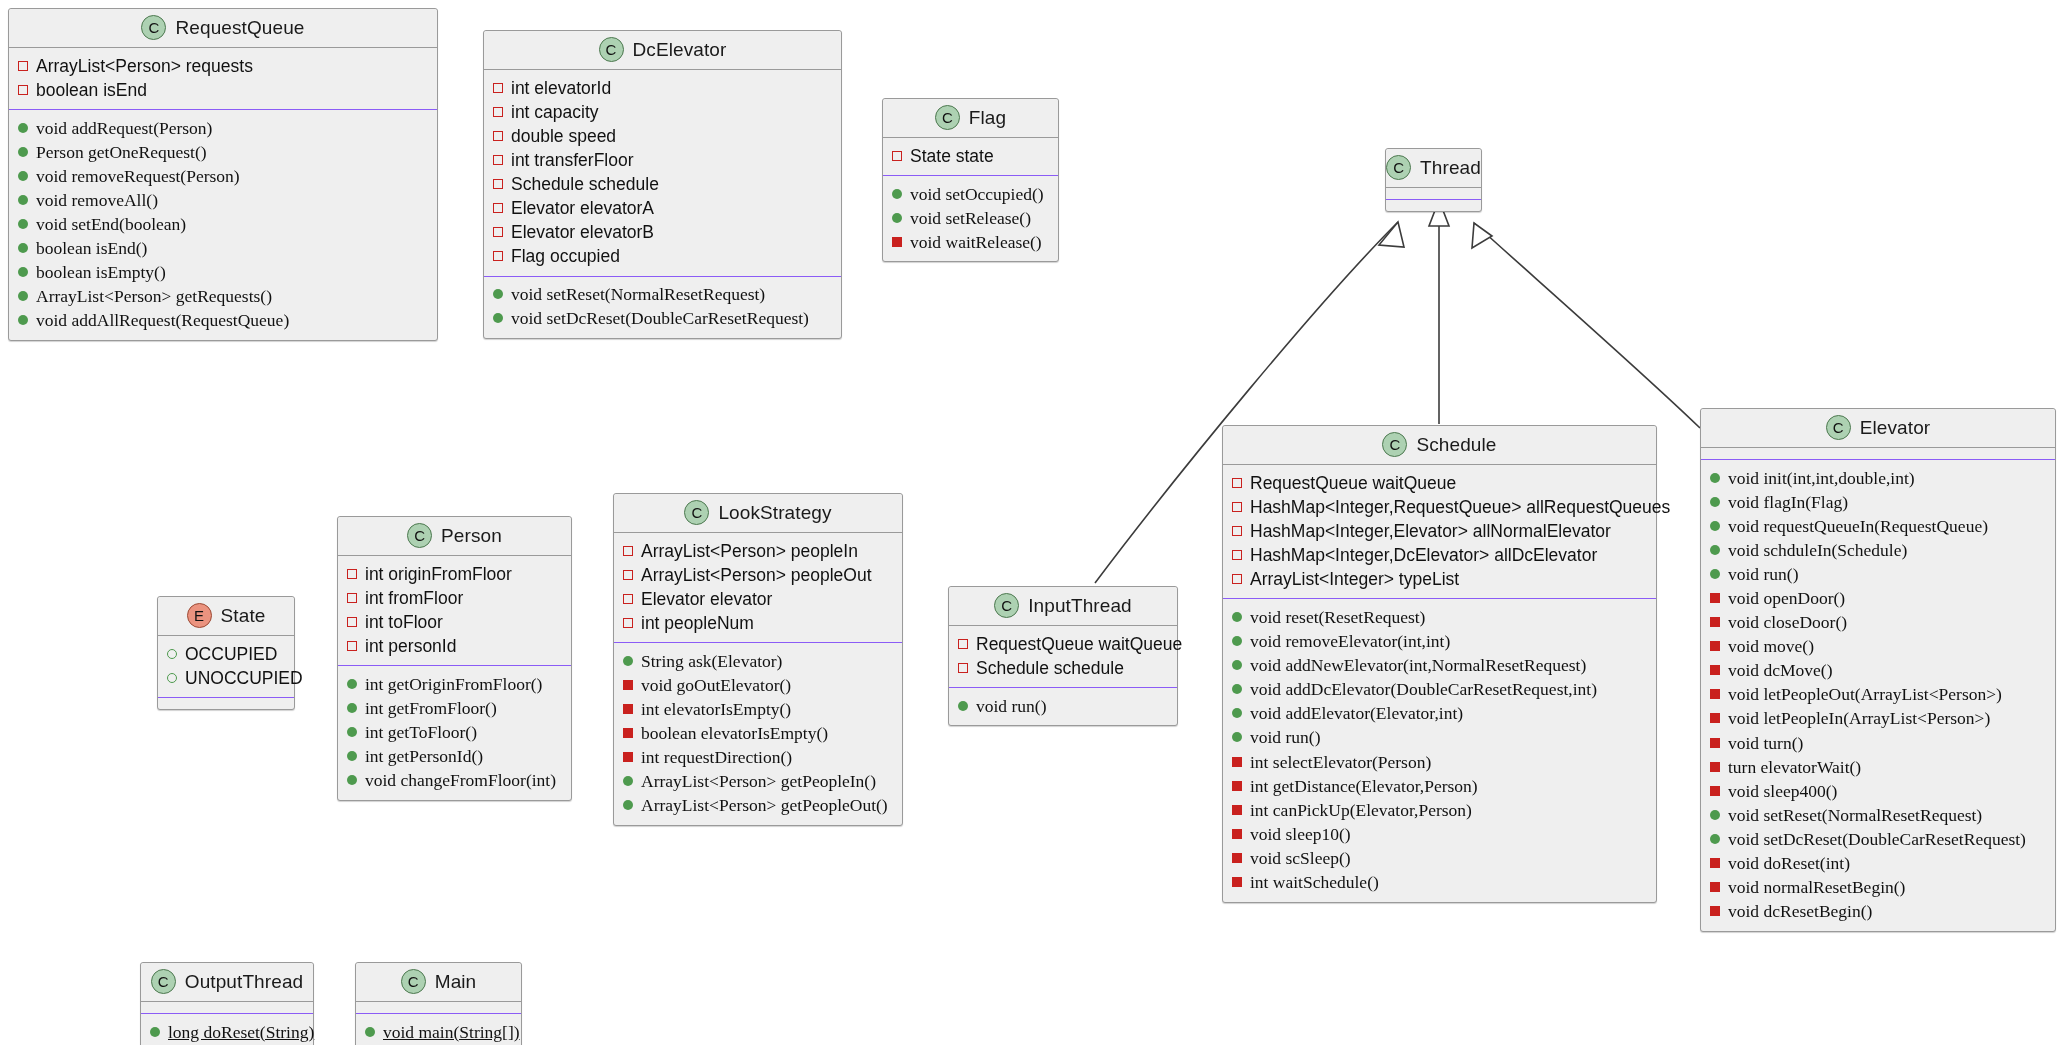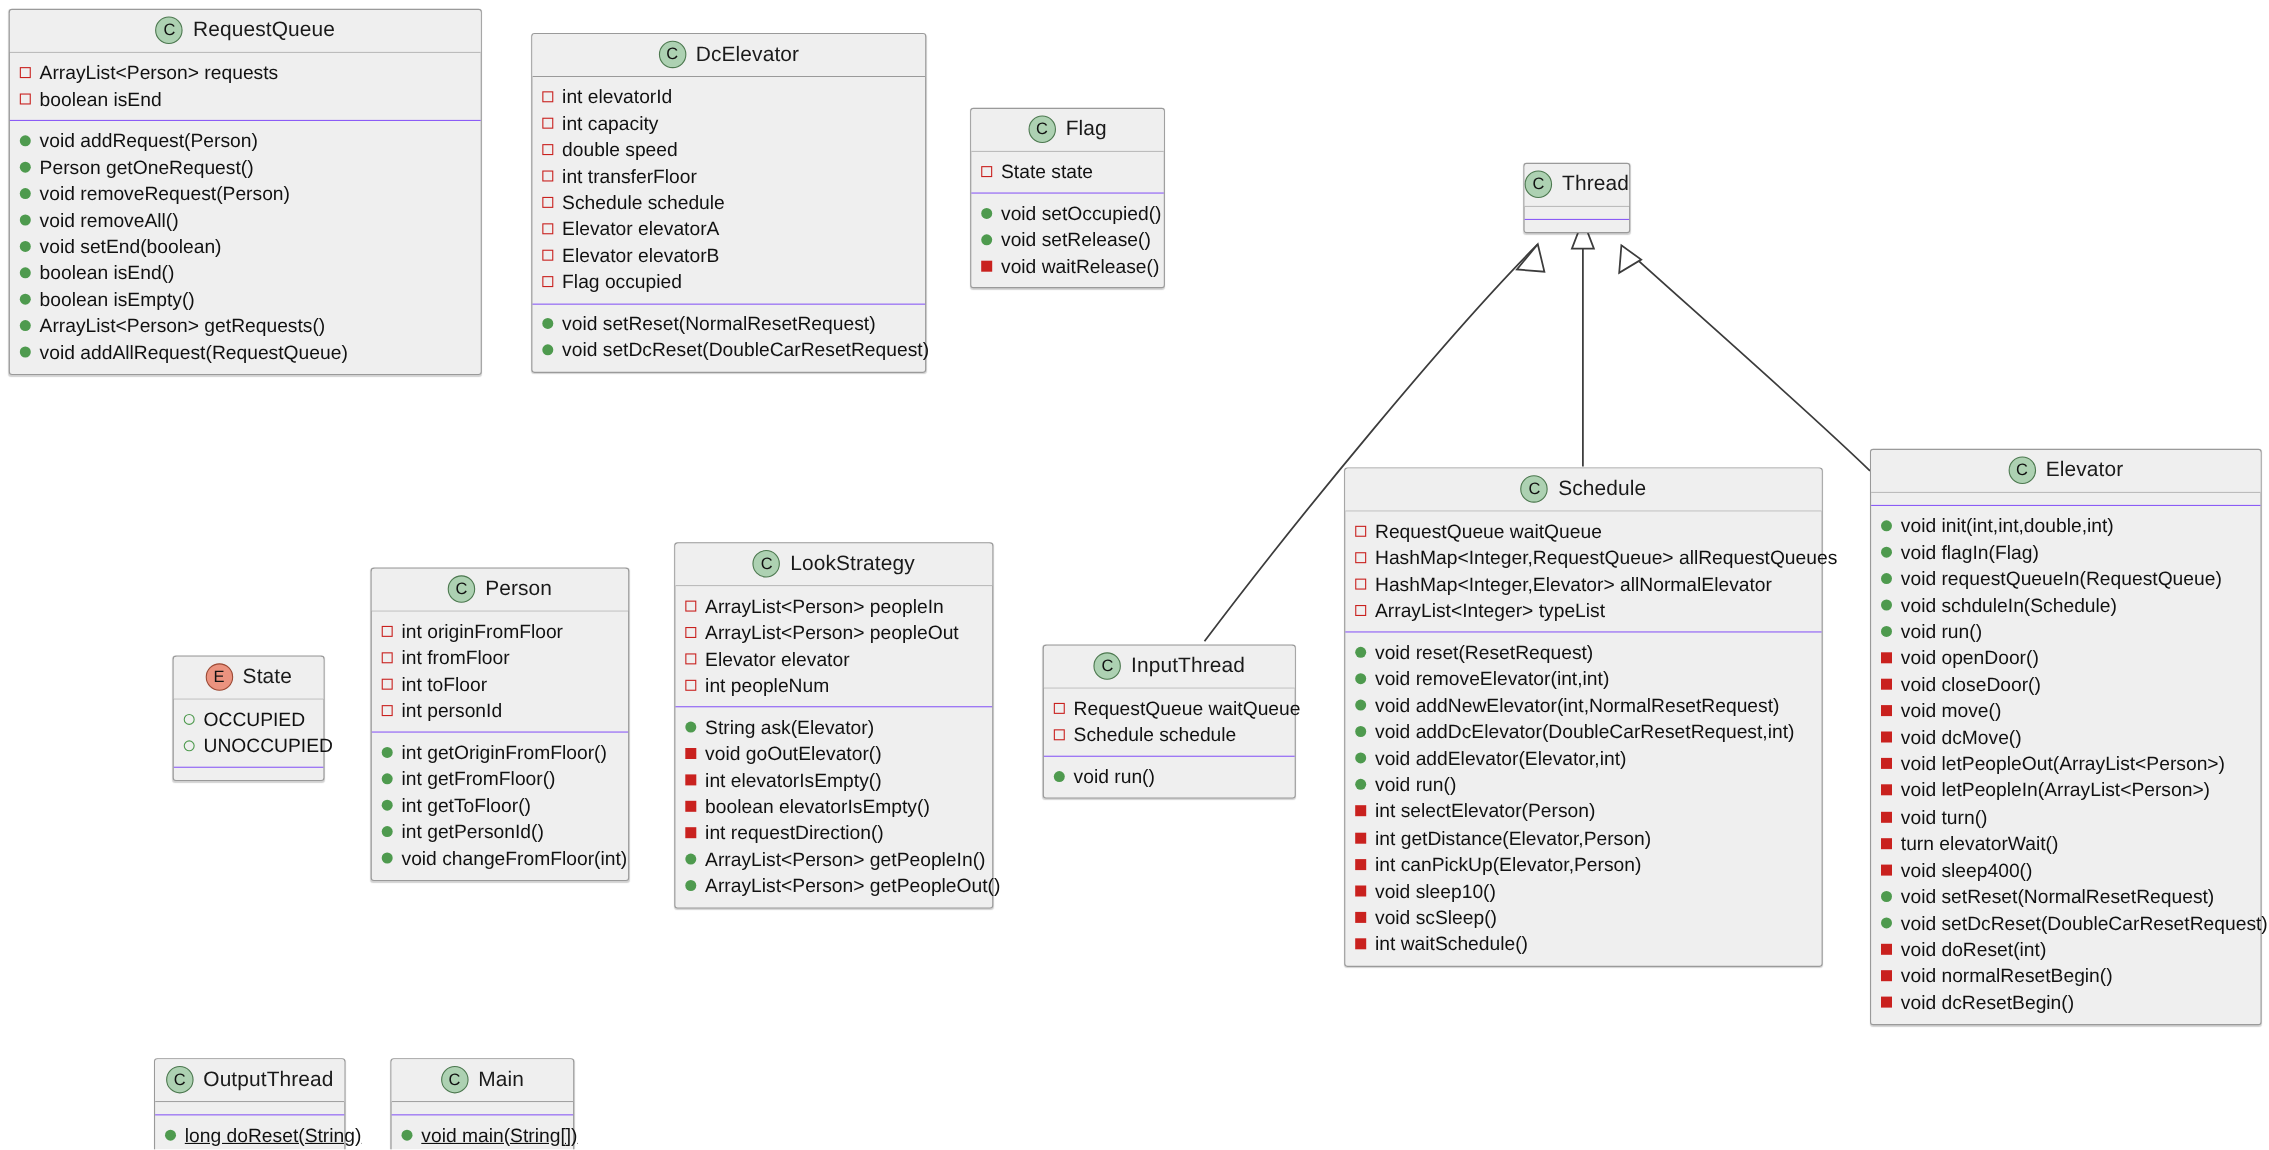--- a/index.html
+++ b/index.html
@@ -67,20 +67,21 @@
     color: #111;
   }
 
   .uml-section {
     padding: 6px 9px 7px 9px;
     border-bottom: 1px solid #8b5cf6;
   }
   .uml-section:last-child {
     border-bottom: none;
     border-radius: 0 0 3px 3px;
+    font-family: Liberation Serif, serif;
   }
   .uml-section.empty {
     padding: 0;
     height: 11px;
   }
 
   .member {
     display: flex;
     align-items: baseline;
     gap: 8px;
@@ -308,20 +309,24 @@
           <div class="member">
             <span class="vis private-field"></span>
             <span class="mtext">HashMap&lt;Integer,RequestQueue&gt; allRequestQueues</span>
           </div>
           <div class="member">
             <span class="vis private-field"></span>
             <span class="mtext">HashMap&lt;Integer,Elevator&gt; allNormalElevator</span>
           </div>
           <div class="member">
             <span class="vis private-field"></span>
+            <span class="mtext">HashMap&lt;Integer,DcElevator&gt; allDcElevator</span>
+          </div>
+          <div class="member">
+            <span class="vis private-field"></span>
             <span class="mtext">ArrayList&lt;Integer&gt; typeList</span>
           </div>
         </div>
         <div class="uml-section">
           <div class="member">
             <span class="vis public-method"></span>
             <span class="mtext">void reset(ResetRequest)</span>
           </div>
           <div class="member">
             <span class="vis public-method"></span>

